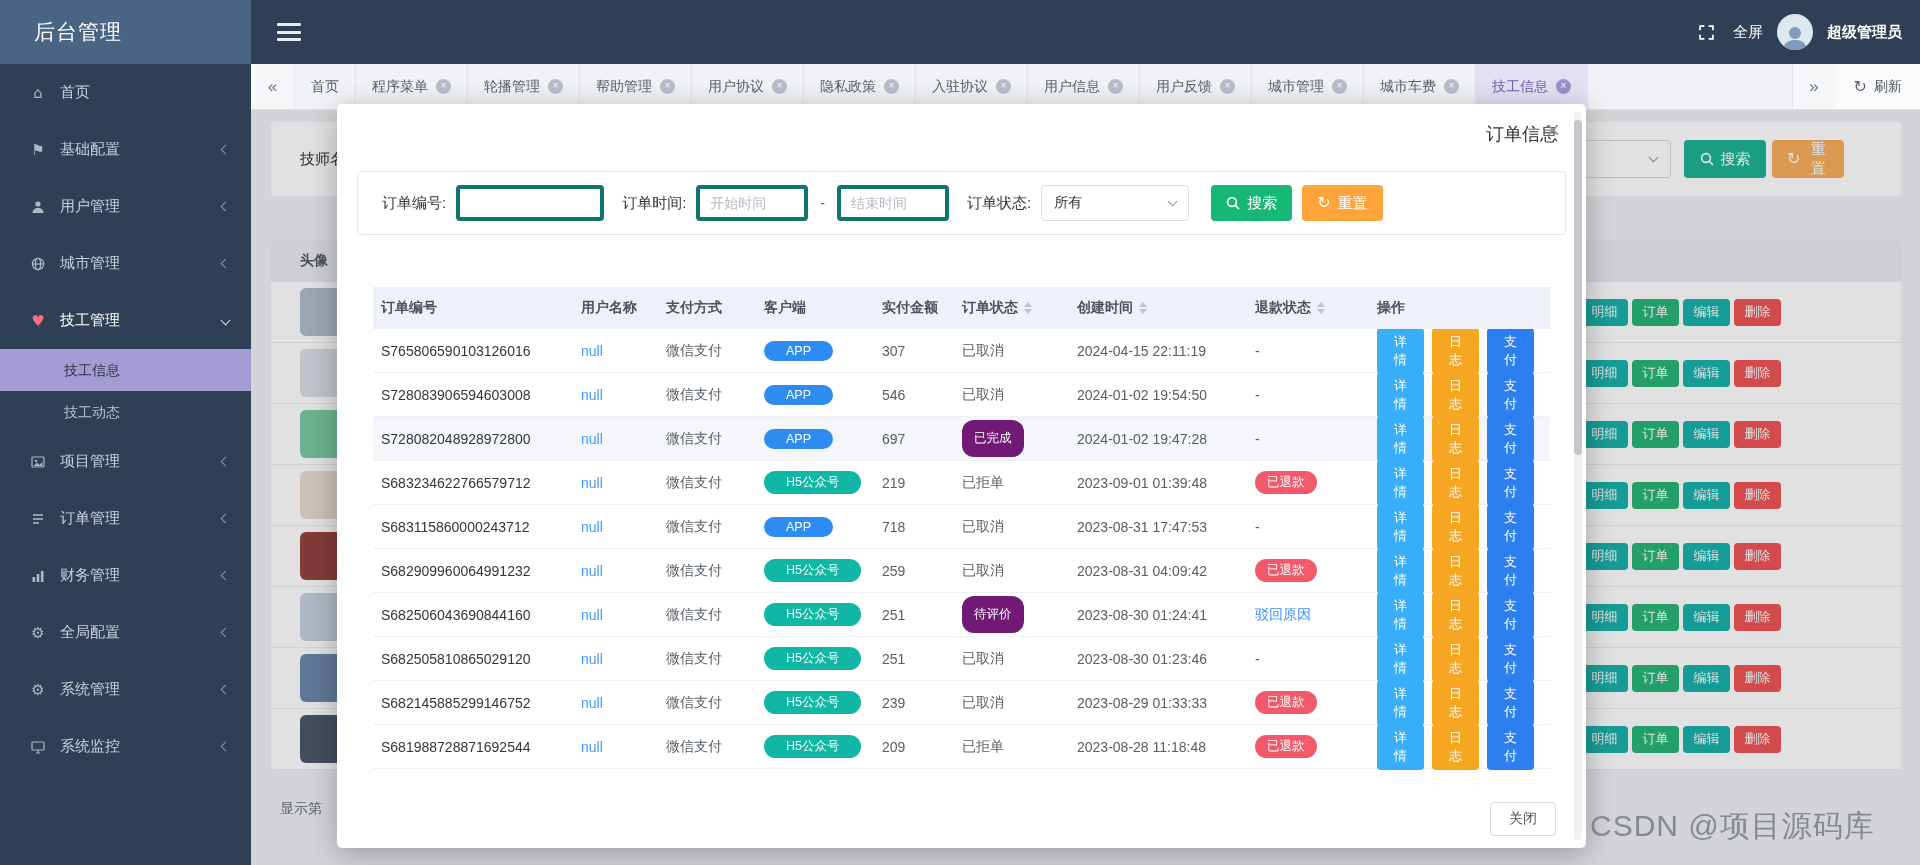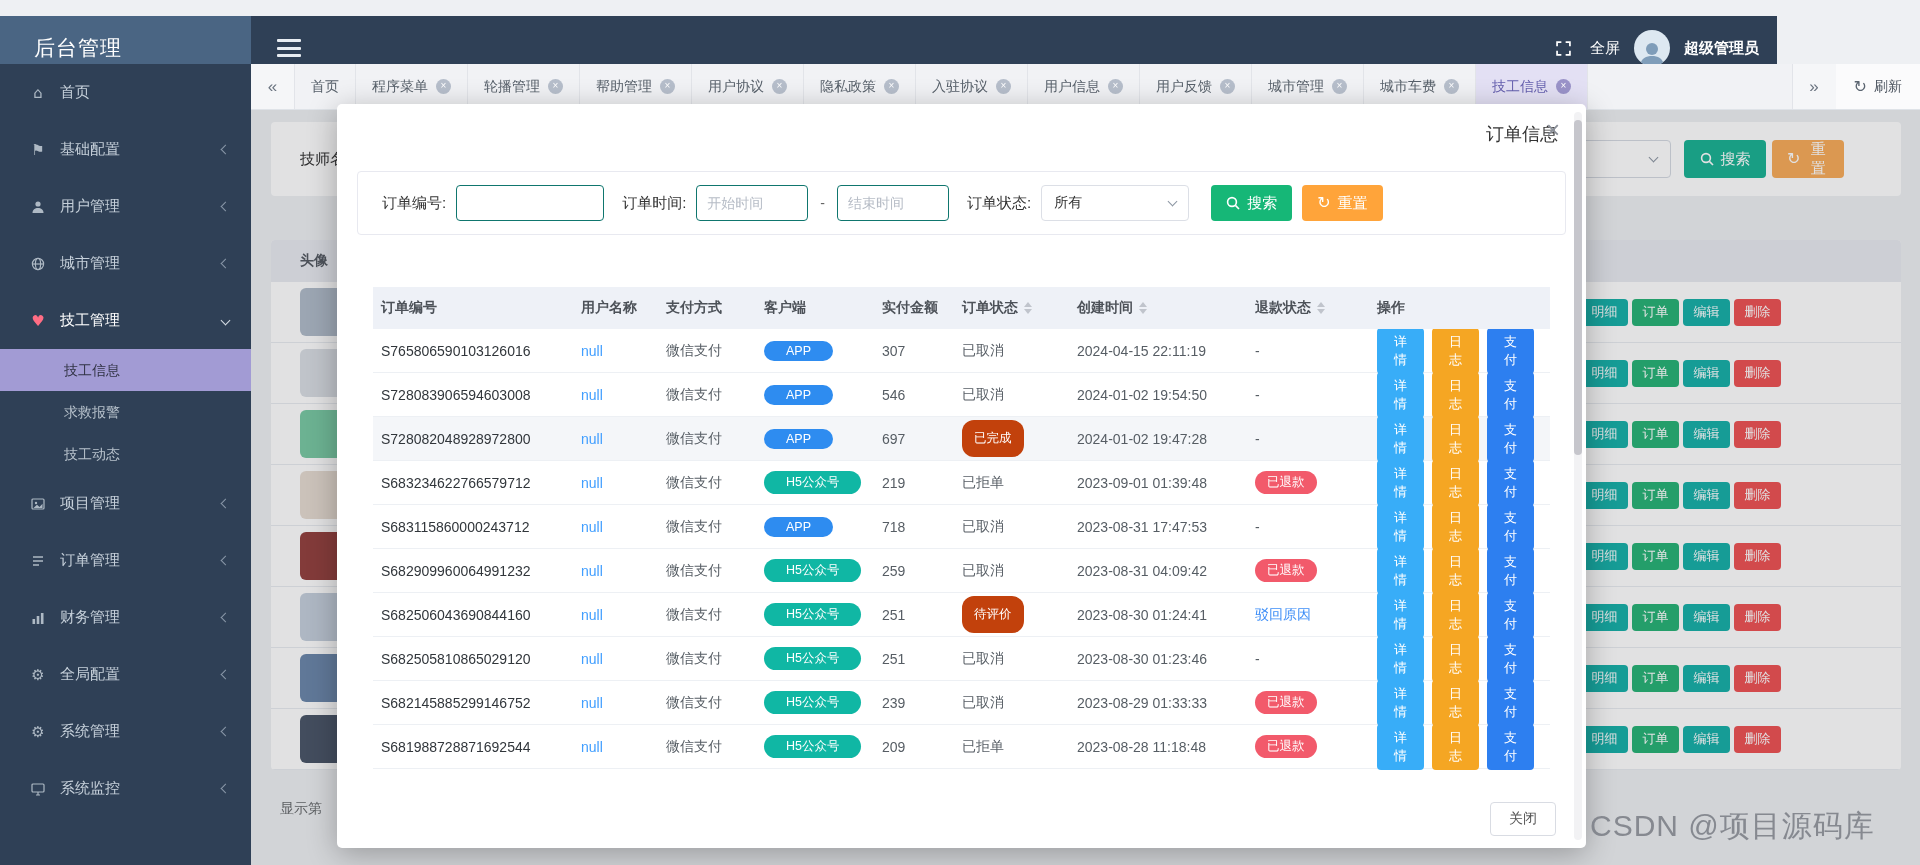--- a/index.html
+++ b/index.html
@@ -2,21 +2,21 @@
 <html><head>
 <meta charset="utf-8">
 <style>
   * { box-sizing: border-box; margin: 0; padding: 0; }
   html,body { width:1920px; height:865px; overflow:hidden; }
   body { font-family:"Liberation Sans","DejaVu Sans",sans-serif; background:#eef0f3; position:relative; }
   button { font-family:inherit; border:none; cursor:pointer; }
   input { font-family:inherit; outline:none; }
 
   
-  .header { position:absolute; left:0; top:16px; width:1777px; height:64px; background:#2f4056; z-index:30; display:flex; }
+  .header { position:absolute; left:0; top:0; width:1920px; height:64px; background:#2f4056; z-index:30; display:flex; }
   .brand { width:251px; height:64px; background:#4a6583; color:#fff; font-size:21px; line-height:64px; padding-left:34px; letter-spacing:1px; }
   .header-rest { flex:1; display:flex; align-items:center; position:relative; }
   .hamburger { margin-left:26px; width:24px; height:18px; display:flex; flex-direction:column; justify-content:space-between; cursor:pointer; }
   .hamburger i { display:block; height:3px; background:#e8edf2; border-radius:1px; }
   .header-right { position:absolute; right:18px; top:0; height:64px; display:flex; align-items:center; gap:14px; color:#fff; font-size:15px; }
   .fullscreen { display:flex; align-items:center; gap:19px; cursor:pointer; }
   .avatar-circle { width:36px; height:36px; border-radius:50%; background:#dde8f1; overflow:hidden; display:flex; align-items:flex-end; justify-content:center; }
   .username { font-size:15px; font-weight:bold; }
 
   
@@ -77,21 +77,21 @@
   
   .dim { position:absolute; left:251px; top:110px; right:0; bottom:0; background:rgba(20,22,30,0.13); z-index:40; }
 
   
   .modal { position:absolute; left:337px; top:104px; width:1249px; height:744px; background:#fff; border-radius:5px; box-shadow:0 6px 30px rgba(0,0,0,0.28); z-index:100; }
   .m-title-row { height:56px; padding:18px 28px 0 48px; position:relative;text-align:right; }
   .m-title { font-size:18px; color:#333; }
   .m-close { position:absolute; right:26px; top:14px; font-size:24px; color:#8a8f98; cursor:pointer; line-height:1; }
   .m-filter { margin:11px 20px 0 20px; height:64px; border:1px solid #e8e9f0; border-radius:4px; display:flex; align-items:center; padding:0 16px; gap:10px; }
   .m-filter label { font-size:15px; color:#333; margin-left:8px; }
-  .m-input { height:36px; border:1px solid #0f766e; border-radius:4px; padding:0 10px; font-size:14px; color:#333; }
+  .m-input { height:36px; border:4px solid #0f766e; border-radius:4px; padding:0 10px; font-size:14px; color:#333; }
   .m-input::placeholder { color:#b6bcc6; }
   .w-order { width:148px; } .w-date { width:112px; }
   .dash { color:#666; font-size:14px; padding:0 2px; }
   .m-select { width:148px; height:36px; border:1px solid #dcdfe6; border-radius:4px; display:flex; align-items:center; padding:0 12px; font-size:14px; color:#333; cursor:pointer; }
   .m-select .chev { border-color:#8c96a3; margin-left:auto; margin-top:-3px; }
   .btn-search-m { background:#16b777; height:36px; margin-left:12px; }
   .btn-reset-m  { background:#ffa43a; height:36px; }
   .glyph-refresh { font-size:16px; line-height:1; font-family:"DejaVu Sans",sans-serif; }
 
   .m-table { margin:52px 36px 0 36px; font-size:14px; }
@@ -105,21 +105,21 @@
   .sort .up { border-bottom:5px solid #c0c4cc; }
   .sort .down { border-top:5px solid #c0c4cc; }
   .m-tbody { height:460px; overflow:hidden; }
   .tr { display:flex; align-items:center; height:44px; border-bottom:1px solid #edf0f4; color:#565d64; }
   .tr.hover-row { background:#f4f6f9; }
   .td.col-order { color:#31363b; }
   .link-null { color:#409eff; cursor:pointer; }
   .pill { color:#fff; font-size:12.5px; padding:3px 22px; border-radius:12px; white-space:nowrap; }
   .pill[data-kind="app"] { background:#2e8cf0; }
   .pill[data-kind="h5"]  { background:#10b7a4; }
-  .status[data-kind="pill"] { background:#c2410c; color:#fff; font-size:12.5px; padding:10px 12px; border-radius:12px; }
+  .status[data-kind="pill"] { background:#701a75; color:#fff; font-size:12.5px; padding:10px 12px; border-radius:12px; }
   .refund[data-kind="pill"] { background:#f25a6b; color:#fff; font-size:12.5px; padding:3px 12px; border-radius:12px; }
   .refund[data-kind="link"] { color:#3e8ef7; cursor:pointer; }
   .mini { color:#fff; font-size:13px; padding:5px 11px; border-radius:4px; margin-right:8px; }
   .mini.detail { background:#38adf8; }
   .mini.log    { background:#f5a623; }
   .mini.pay    { background:#2d7ff0; }
   .m-footer { position:absolute; left:0; right:0; bottom:0; height:58px; }
   .close-btn { position:absolute; right:30px; top:12px; background:#fff; border:1px solid #d9dce3; border-radius:4px; color:#555; font-size:14px; padding:7px 18px; }
   .m-scrollbar { position:absolute; right:4px; top:8px; bottom:8px; width:8px; background:#f2f2f4; border-radius:4px; }
   .m-scrollbar .thumb { position:absolute; left:0; top:8px; width:8px; height:335px; background:#c6c6cc; border-radius:4px; cursor:grab; }
@@ -188,23 +188,20 @@
   </div>
   <div class="side-item parent-active">
     <span class="side-ico">♥</span>
     <span class="side-label">技工管理</span>
     <span class="chev down"></span>
   </div>
   <div class="side-subitem active">
     <span>技工信息</span>
   </div>
   <div class="side-subitem">
-    <span>求救报警</span>
-  </div>
-  <div class="side-subitem">
     <span>技工动态</span>
   </div>
   <div class="side-item">
     <span class="side-ico">
       <svg width="14" height="14" viewBox="0 0 14 14" fill="#aeb9c4">
           <rect x="1" y="2" width="12" height="10" rx="1" fill="none" stroke="#aeb9c4" stroke-width="1.2"></rect>
           <circle cx="5" cy="6" r="1.2"></circle>
           <path d="M2.5 11 L6 7.8 L8.5 10 L11.5 6.8 L11.5 11 Z"></path>
         </svg>
     </span>

